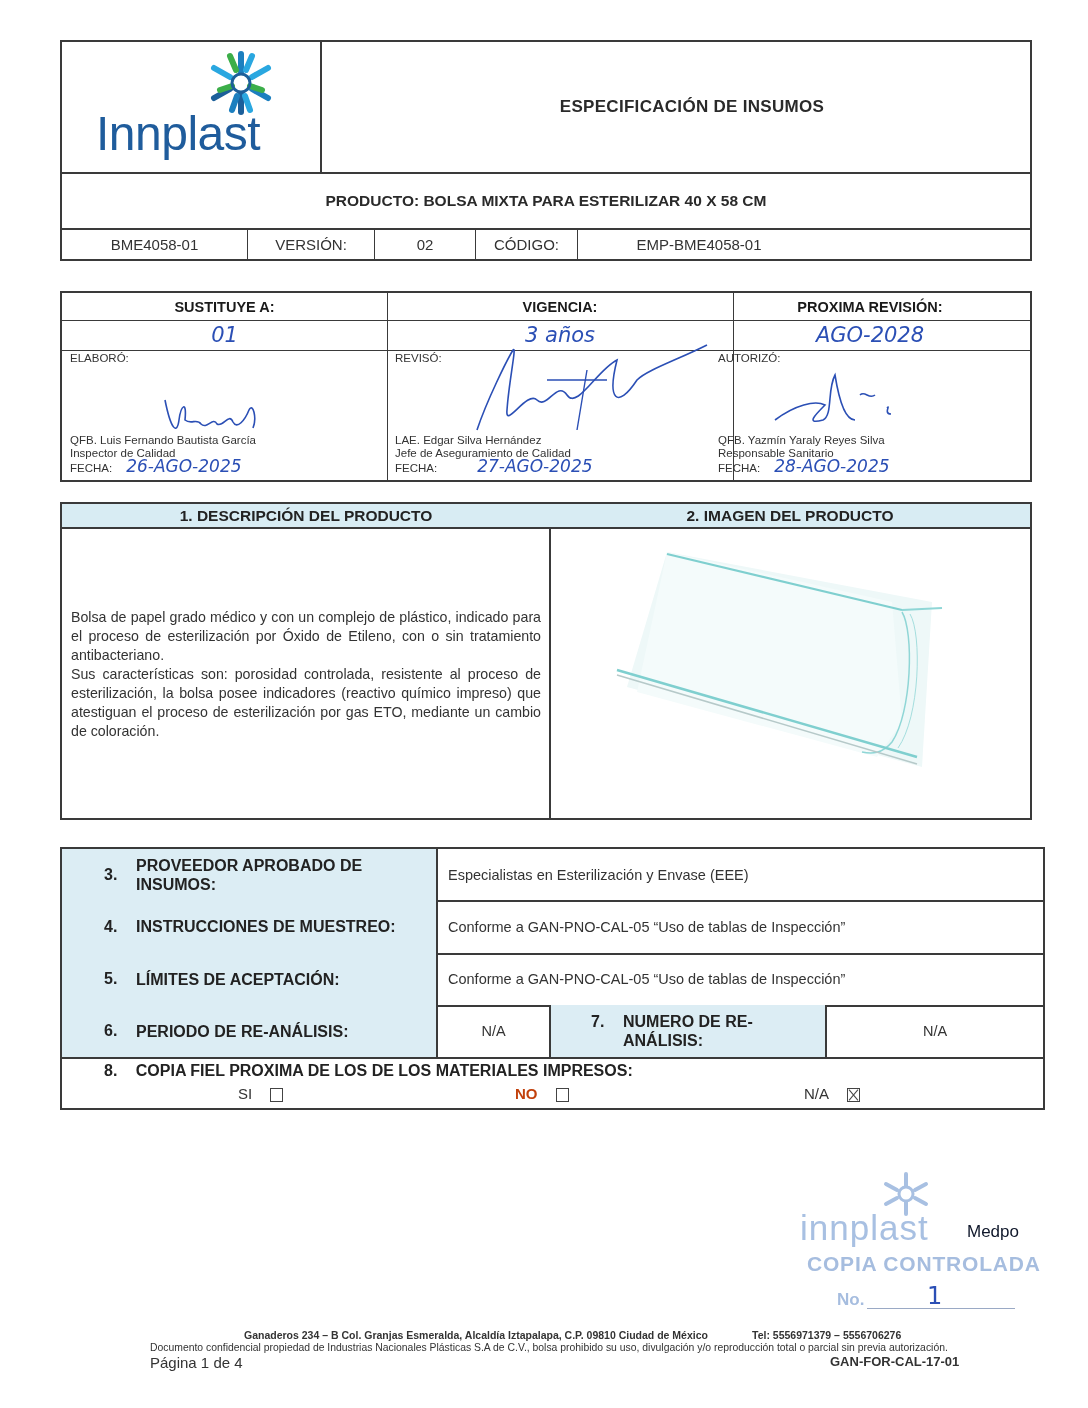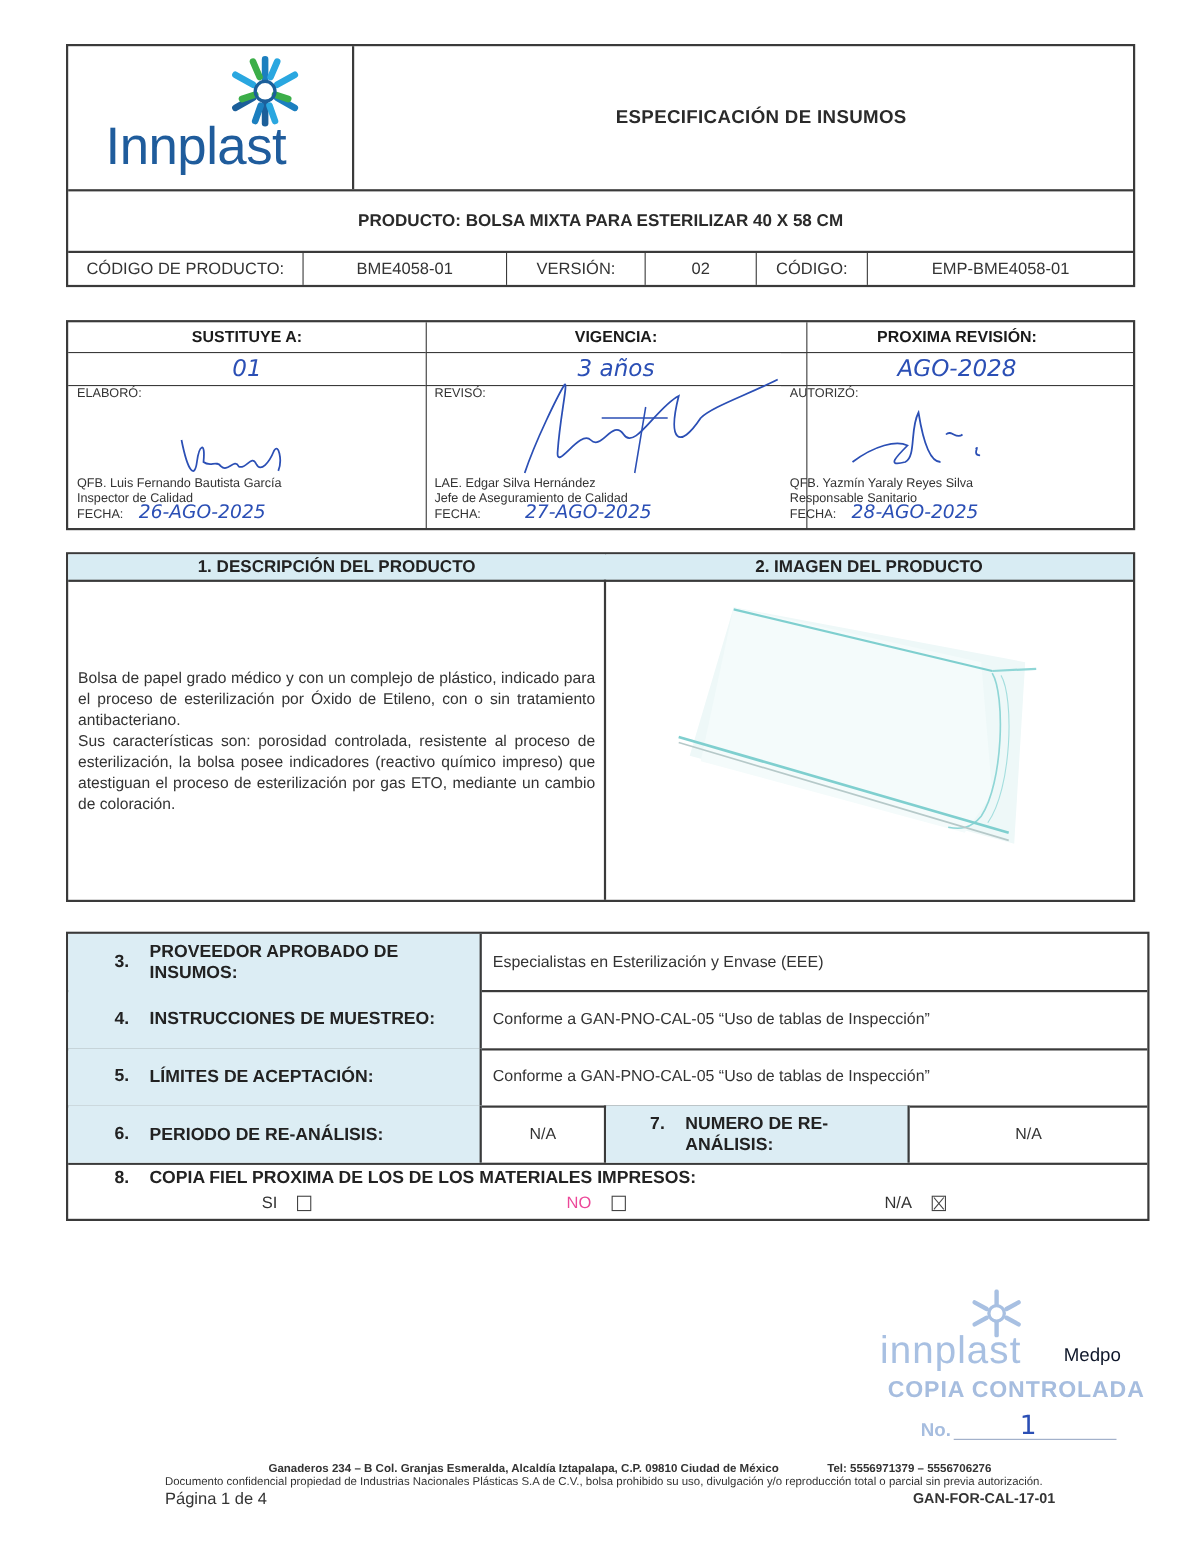--- a/index.html
+++ b/index.html
@@ -80,21 +80,20 @@
         <line x1="24" y1="60" x2="29" y2="46" stroke="#1c7fbf"></line>
         <line x1="42" y1="60" x2="37" y2="46" stroke="#2aa7e0"></line>
       </g>
       <circle cx="33" cy="33" r="9" fill="none" stroke="#1c5f9a" stroke-width="3"></circle>
     </svg>
     <div class="abs" style="left:34px;top:64px;font-size:48px;color:#1f5c9c;letter-spacing:-0.5px;">Innplast</div>
   </div>
   <div id="title-cell" class="abs">ESPECIFICACIÓN DE INSUMOS</div>
   <div id="product-row" class="abs">PRODUCTO: BOLSA MIXTA PARA ESTERILIZAR 40 X 58 CM</div>
   <div id="code-row" class="abs">
-    <div style="width:214px">CÓDIGO DE PRODUCTO:</div>
     <div style="width:185px">BME4058-01</div>
     <div style="width:126px">VERSIÓN:</div>
     <div style="width:100px">02</div>
     <div style="width:101px">CÓDIGO:</div>
     <div style="width:242px">EMP-BME4058-01</div>
   </div>
 </div>
 
 <div id="appr" class="abs">
   <div class="appr-col" style="left:0;width:325px;border-right:1.5px solid #3a3a3a;">
@@ -200,21 +199,21 @@
     <div class="val" style="left:765px;width:216px;justify-content:center;padding-left:0;">N/A</div>
   </div>
   <div class="row" style="top:208px;height:51px;border-bottom:none;">
     <div class="abs" style="left:42px;top:5px;font-weight:bold;font-size:16px;color:#222;">
       <span>8.</span>
       <span style="margin-left:14px">COPIA FIEL PROXIMA DE LOS DE LOS MATERIALES IMPRESOS:</span>
     </div>
     <div class="abs" style="left:176px;top:28px;font-size:15px;color:#333;text-align:right;">
       <span>SI</span><span class="chk"></span>
     </div>
-    <div class="abs" style="left:453px;top:28px;font-size:15px;color:#ec4899;">
+    <div class="abs" style="left:453px;top:28px;font-size:15px;color:#c2410c;font-weight:bold;">
       <span>NO</span><span class="chk"></span>
     </div>
     <div class="abs" style="left:742px;top:28px;font-size:15px;color:#333;">
       <span>N/A</span><span class="chk x"></span>
     </div>
   </div>
 </div>
 
 <div id="stamp" class="abs">
   <svg class="abs" style="left:88px;top:2px" width="46" height="44" viewBox="0 0 46 44">

